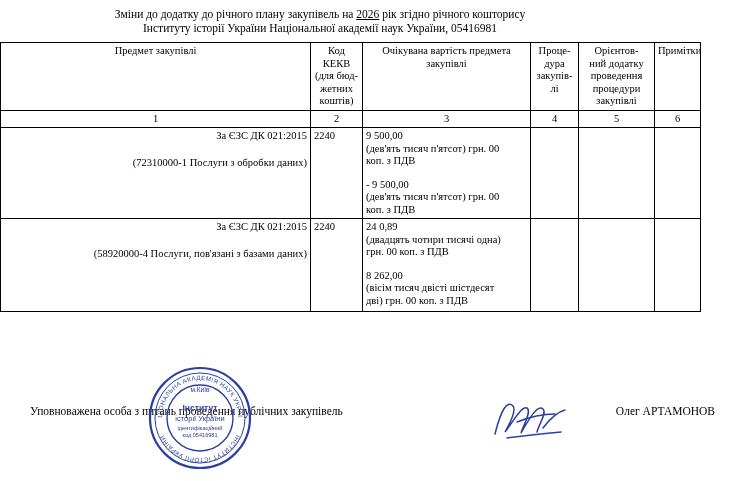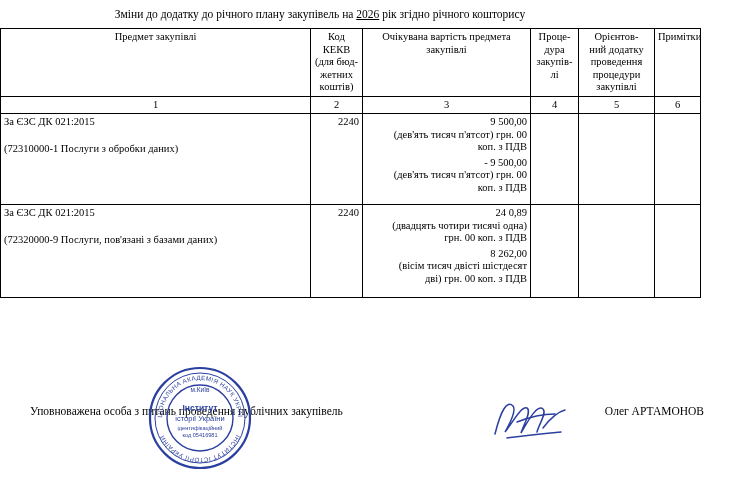--- a/index.html
+++ b/index.html
@@ -57,29 +57,29 @@
     padding: 0 2px 1px 2px;
   }
   .c-subject { width: 310px; }
   .c-kekv { width: 52px; }
   .c-value { width: 168px; }
   .c-proc { width: 48px; }
   .c-start { width: 76px; }
   .c-note { width: 46px; }
 
   .cell-left {
+    text-align: right;
+  }
+  .cell-center {
     text-align: left;
-  }
-  .cell-center {
-    text-align: right;
   }
   .subj-line1 { margin: 0; }
   .subj-line2 { margin: 14px 0 0 0; }
   .val-line { margin: 0; }
-  .val-block { margin-top: 3px; }
+  .val-block { margin-top: 11px; }
   .row-a td { height: 86px; }
   .row-b td { height: 88px; }
 
   .approved {
     font-size: 11.5px;
     line-height: 14px;
     margin: 14px 0 0 30px;
   }
   .signature-row {
     position: absolute;
@@ -89,21 +89,21 @@
     font-size: 11.5px;
   }
   .sig-label {
     position: absolute;
     left: 0;
     top: 0;
     white-space: nowrap;
   }
   .sig-name {
     position: absolute;
-    right: 16px;
+    right: 5px;
     top: 0;
     white-space: nowrap;
     margin-left: 43px;
   }
   
   .stamp {
     position: absolute;
     left: 148px;
     top: 366px;
     width: 104px;
@@ -124,20 +124,21 @@
     pointer-events: none;
   }
 </style>
 </head>
 <body>
 
 <div class="page">
 
   <div class="doc-title">
     <span class="line"><span>Зміни до додатку до річного плану  закупівель на </span><span class="u">2026</span><span> рік згідно річного кошторису</span></span>
+    <span class="line">Інституту історії України Національної академії наук України, 05416981</span>
   </div>
 
   <table class="plan">
     <colgroup>
       <col class="c-subject">
       <col class="c-kekv">
       <col class="c-value">
       <col class="c-proc">
       <col class="c-start">
       <col class="c-note">
@@ -196,21 +197,21 @@
           <p class="val-line">коп. з ПДВ</p>
         </td>
         <td class="cell-center"></td>
         <td class="cell-center"></td>
         <td class="cell-center"></td>
       </tr>
 
       <tr class="row-b">
         <td class="cell-left">
           <p class="subj-line1">За ЄЗС ДК 021:2015</p>
-          <p class="subj-line2">(72320000-9  Послуги, пов'язані з базами даних)</p>
+          <p class="subj-line2">(58920000-4  Послуги, пов'язані з базами даних)</p>
         </td>
         <td class="cell-center">2240</td>
         <td class="cell-center">
           <p class="val-line">24 0,89</p>
           <p class="val-line">(двадцять чотири тисячі одна)</p>
           <p class="val-line">грн. 00 коп. з ПДВ</p>
           <p class="val-line val-block">8 262,00</p>
           <p class="val-line">(вісім тисяч двісті шістдесят</p>
           <p class="val-line">дві) грн. 00 коп. з ПДВ</p>
         </td>

